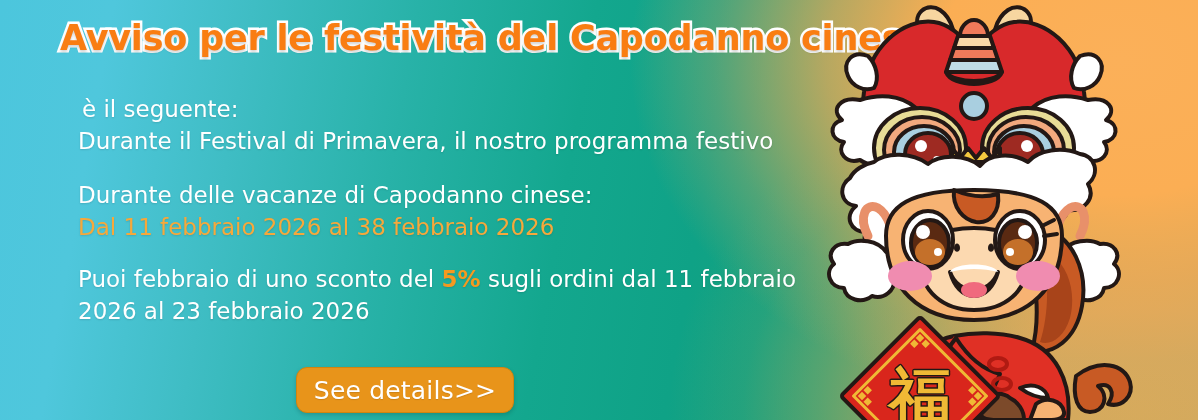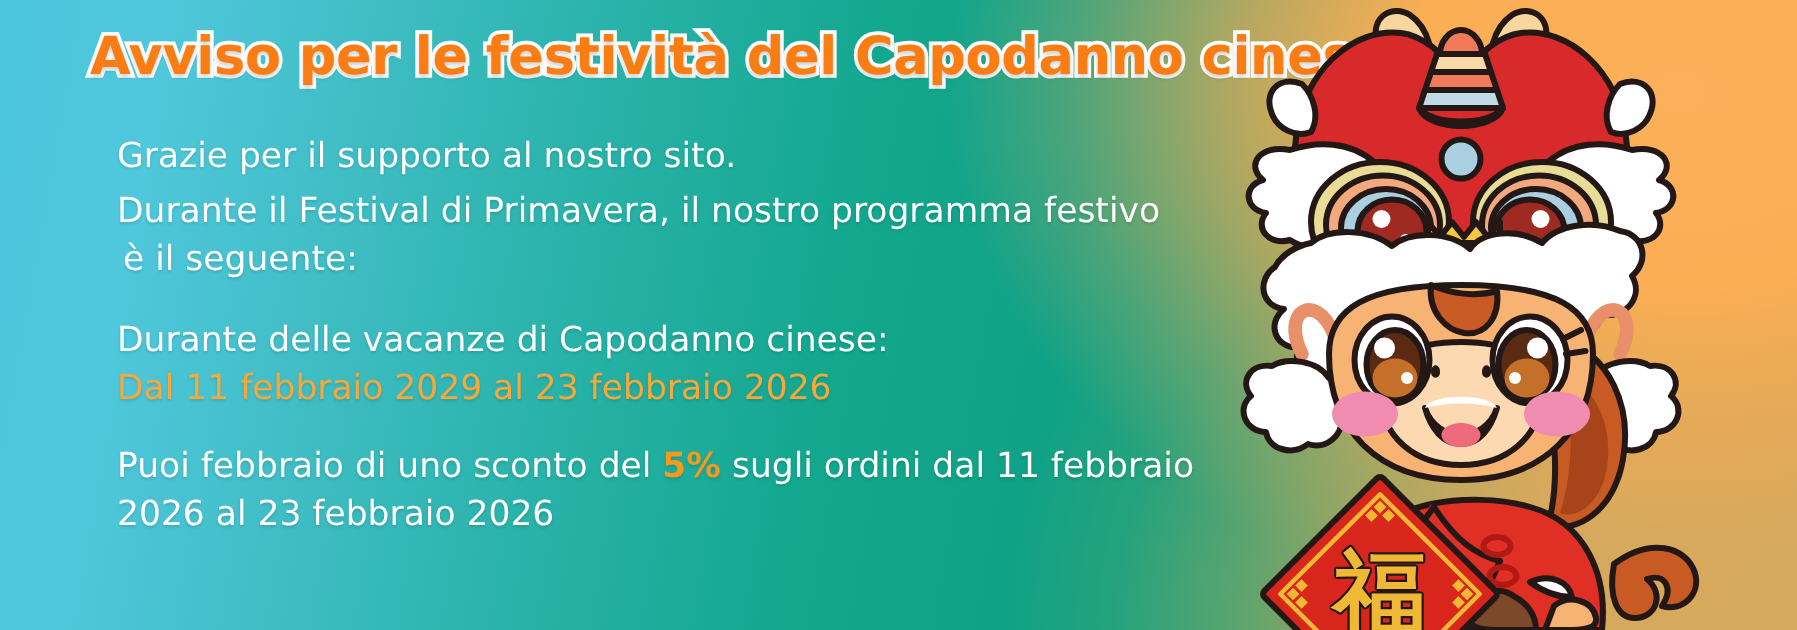--- a/index.html
+++ b/index.html
@@ -69,36 +69,38 @@
 <body>
 
 <div class="banner">
 
   <div class="content">
 
     <div class="title">Avviso per le festività del Capodanno cinese</div>
 
     <div class="body-block">
 
-      <div class="line">Grazie per il supporto al nostro sito.</div>
       <div class="gap-sm"></div>
+      <div class="line indent">è il seguente:</div>
       <div class="line">Durante il Festival di Primavera, il nostro programma festivo</div>
-      <div class="line indent">è il seguente:</div>
 
       <div class="gap-md"></div>
 
       <div class="line">Durante delle vacanze di Capodanno cinese:</div>
-      <div class="line accent">Dal 11 febbraio 2029 al 23 febbraio 2026</div>
+      <div class="line accent">Dal 11 febbraio 2026 al 38 febbraio 2026</div>
 
       <div class="gap-lg"></div>
 
       <div class="line wrapline"><span>Puoi febbraio di uno sconto del </span><span class="accent-strong">5%</span><span> sugli ordini dal 11 febbraio 2026 al 23 febbraio 2026</span></div>
 
     </div>
 
+    <div class="cta">
+      <span>See details&gt;&gt;</span>
+    </div>
   </div>
 
   <div class="mascot">
     <svg viewBox="0 0 380 420" xmlns="http://www.w3.org/2000/svg" aria-hidden="true">
       <g stroke="#231815" stroke-width="4" stroke-linejoin="round" stroke-linecap="round">
 
         <g>
           <path d="M96 34 C86 12 104 2 116 10 C128 18 134 38 128 52 C120 66 104 58 96 34 Z" fill="#F7D6A0"></path>
         </g>
         <g>

